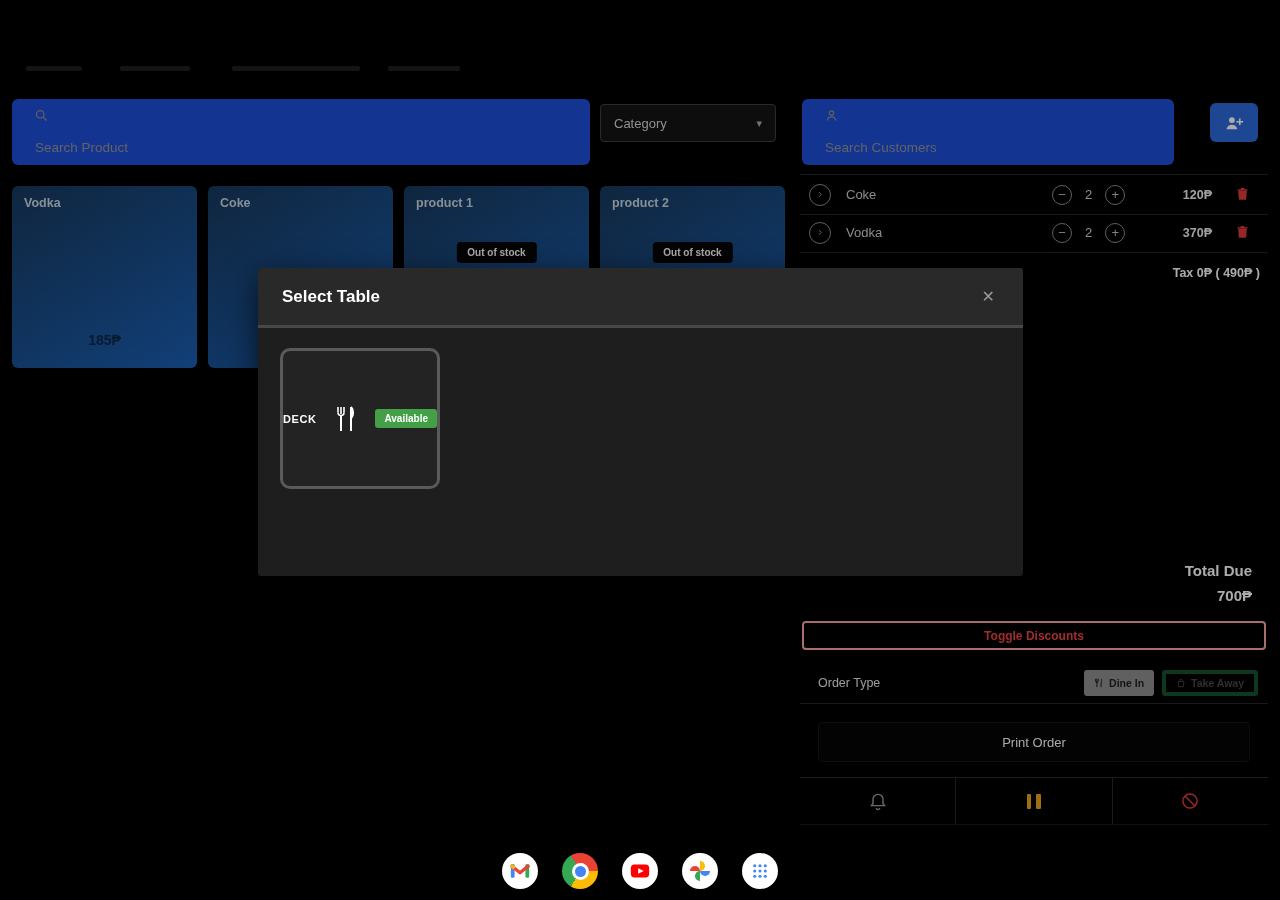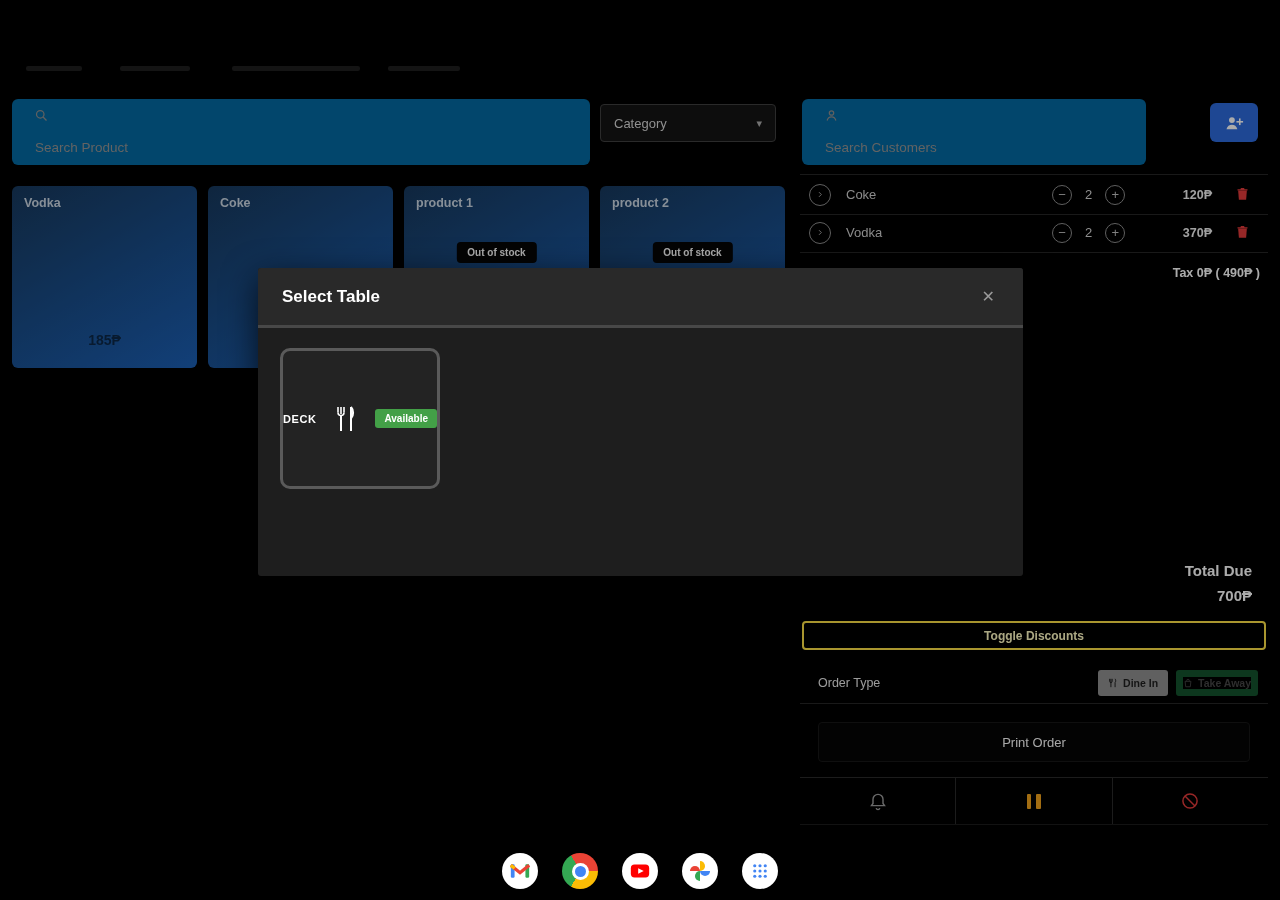--- a/index.html
+++ b/index.html
@@ -10,21 +10,21 @@
   .topbar{position:absolute;left:0;top:0;width:1280px;height:62px;background:#000;z-index:20;}
   .hamburger{position:absolute;left:18px;top:23px;width:26px;cursor:pointer;}
   .hamburger span{display:block;height:3px;background:#8f8f8f;border-radius:2px;margin-bottom:5px;}
   .datetime{position:absolute;right:84px;top:25px;font-size:15px;font-weight:bold;letter-spacing:.2px;color:#fff;}
   .avatar{position:absolute;right:32px;top:15px;width:34px;height:34px;border-radius:50%;overflow:hidden;}
 
   
   .tab-ind{position:absolute;top:66px;height:5px;background:#1e1e1e;border-radius:2px;z-index:2;}
 
   
-  .search-box{position:absolute;background:#0369a1;border-radius:6px;z-index:2;}
+  .search-box{position:absolute;background:#1d4ed8;border-radius:6px;z-index:2;}
   .sb-icon{position:absolute;left:22px;top:9px;}
   .sb-input{position:absolute;left:21px;bottom:9px;width:70%;background:transparent;border:none;outline:none;
             color:#ddd;font-size:13.5px;font-family:"Liberation Sans",sans-serif;}
   .sb-input::placeholder{color:#949494;opacity:1;}
 
   .category-select{position:absolute;left:600px;top:104px;width:176px;height:38px;border:1px solid #3f3f3f;
             border-radius:4px;background:#141414;display:flex;align-items:center;justify-content:space-between;
             padding:0 13px;box-sizing:border-box;z-index:2;cursor:pointer;}
   .category-label{font-size:13px;color:#d6d6d6;}
   .caret{font-size:11px;color:#aaa;}
@@ -54,30 +54,30 @@
   .qty-btn{width:20px;height:20px;border:1.5px solid #8f8f8f;border-radius:50%;background:transparent;
             color:#c0c0c0;font-size:13px;line-height:1;display:flex;align-items:center;justify-content:center;cursor:pointer;padding:0;}
   .qty-val{font-size:13px;color:#d6d6d6;}
   .row-price{position:absolute;right:56px;top:50%;transform:translateY(-50%);font-size:12.5px;font-weight:bold;color:#f0f0f0;}
   .trash-btn{position:absolute;right:18px;top:50%;transform:translateY(-50%);background:none;border:none;cursor:pointer;padding:0;}
 
   .tax-line{position:absolute;right:20px;top:266px;font-size:12.5px;font-weight:bold;color:#fff;z-index:2;}
   .total-due{position:absolute;right:28px;top:558px;text-align:right;font-weight:bold;font-size:15px;line-height:25px;z-index:2;}
 
   .toggle-discounts{position:absolute;left:802px;top:621px;width:464px;height:29px;background:#000;
-            border:2px solid #fde047;border-radius:4px;color:#fef9c3;font-weight:bold;font-size:12px;
+            border:2px solid #fca5a5;border-radius:4px;color:#ef4444;font-weight:bold;font-size:12px;
             display:flex;align-items:center;justify-content:center;box-sizing:border-box;z-index:2;cursor:pointer;}
 
   .order-type-row{position:absolute;left:800px;top:662px;width:468px;height:41px;border-bottom:1px solid #262626;
             display:flex;align-items:center;z-index:2;}
   .order-type-label{margin-left:18px;font-size:12.5px;color:#e8e8e8;}
   .ot-buttons{margin-left:auto;margin-right:10px;display:flex;gap:8px;}
   .dinein-btn{height:26px;padding:0 10px;background:#8f8f8f;border:none;border-radius:3px;color:#1f1f1f;
             font-size:10.5px;font-weight:bold;display:flex;align-items:center;gap:5px;cursor:pointer;}
-  .takeaway-btn{height:26px;padding:0 0;background:transparent;border:7px solid #14532d;border-radius:3px;
+  .takeaway-btn{height:26px;padding:0 10px;background:transparent;border:4px solid #14532d;border-radius:3px;
             color:#464646;font-size:10.5px;font-weight:bold;display:flex;align-items:center;gap:5px;cursor:pointer;}
 
   .place-order{position:absolute;left:818px;top:722px;width:432px;height:40px;background:#050505;
             border:1px solid #171717;border-radius:4px;color:#fafafa;font-size:13px;
             display:flex;align-items:center;justify-content:center;z-index:2;cursor:pointer;}
 
   .bottom-actions{position:absolute;left:800px;top:777px;width:468px;height:46px;border-top:1px solid #2a2a2a;
             border-bottom:1px solid #1c1c1c;display:flex;z-index:2;}
   .ba-cell{flex:1;display:flex;align-items:center;justify-content:center;cursor:pointer;}
   .ba-cell + .ba-cell{border-left:1px solid #2a2a2a;}
@@ -150,21 +150,21 @@
   </div>
   <div class="product-card" style="left:404px;">
     <div class="pc-name">product 1</div>
     <div class="pc-badge">Out of stock</div>
   </div>
   <div class="product-card" style="left:600px;">
     <div class="pc-name">product 2</div>
     <div class="pc-badge">Out of stock</div>
   </div>
 
-  <div class="search-box" style="left:802px;top:99px;width:344px;height:66px;">
+  <div class="search-box" style="left:802px;top:99px;width:344px;height:66px;padding-left:28px;">
     <span class="sb-icon">
       <svg viewBox="0 0 24 24" width="15" height="15" fill="none" stroke="#8f8f8f" stroke-width="2">
           <circle cx="12" cy="8" r="3.5"></circle>
           <path d="M5 20c1-4 4-6 7-6s6 2 7 6"></path>
         </svg>
     </span>
     <input class="sb-input" placeholder="Search Customers" style="">
   </div>
   <button class="add-customer-btn">
     <svg viewBox="0 0 24 24" width="20" height="20" fill="#fff">

